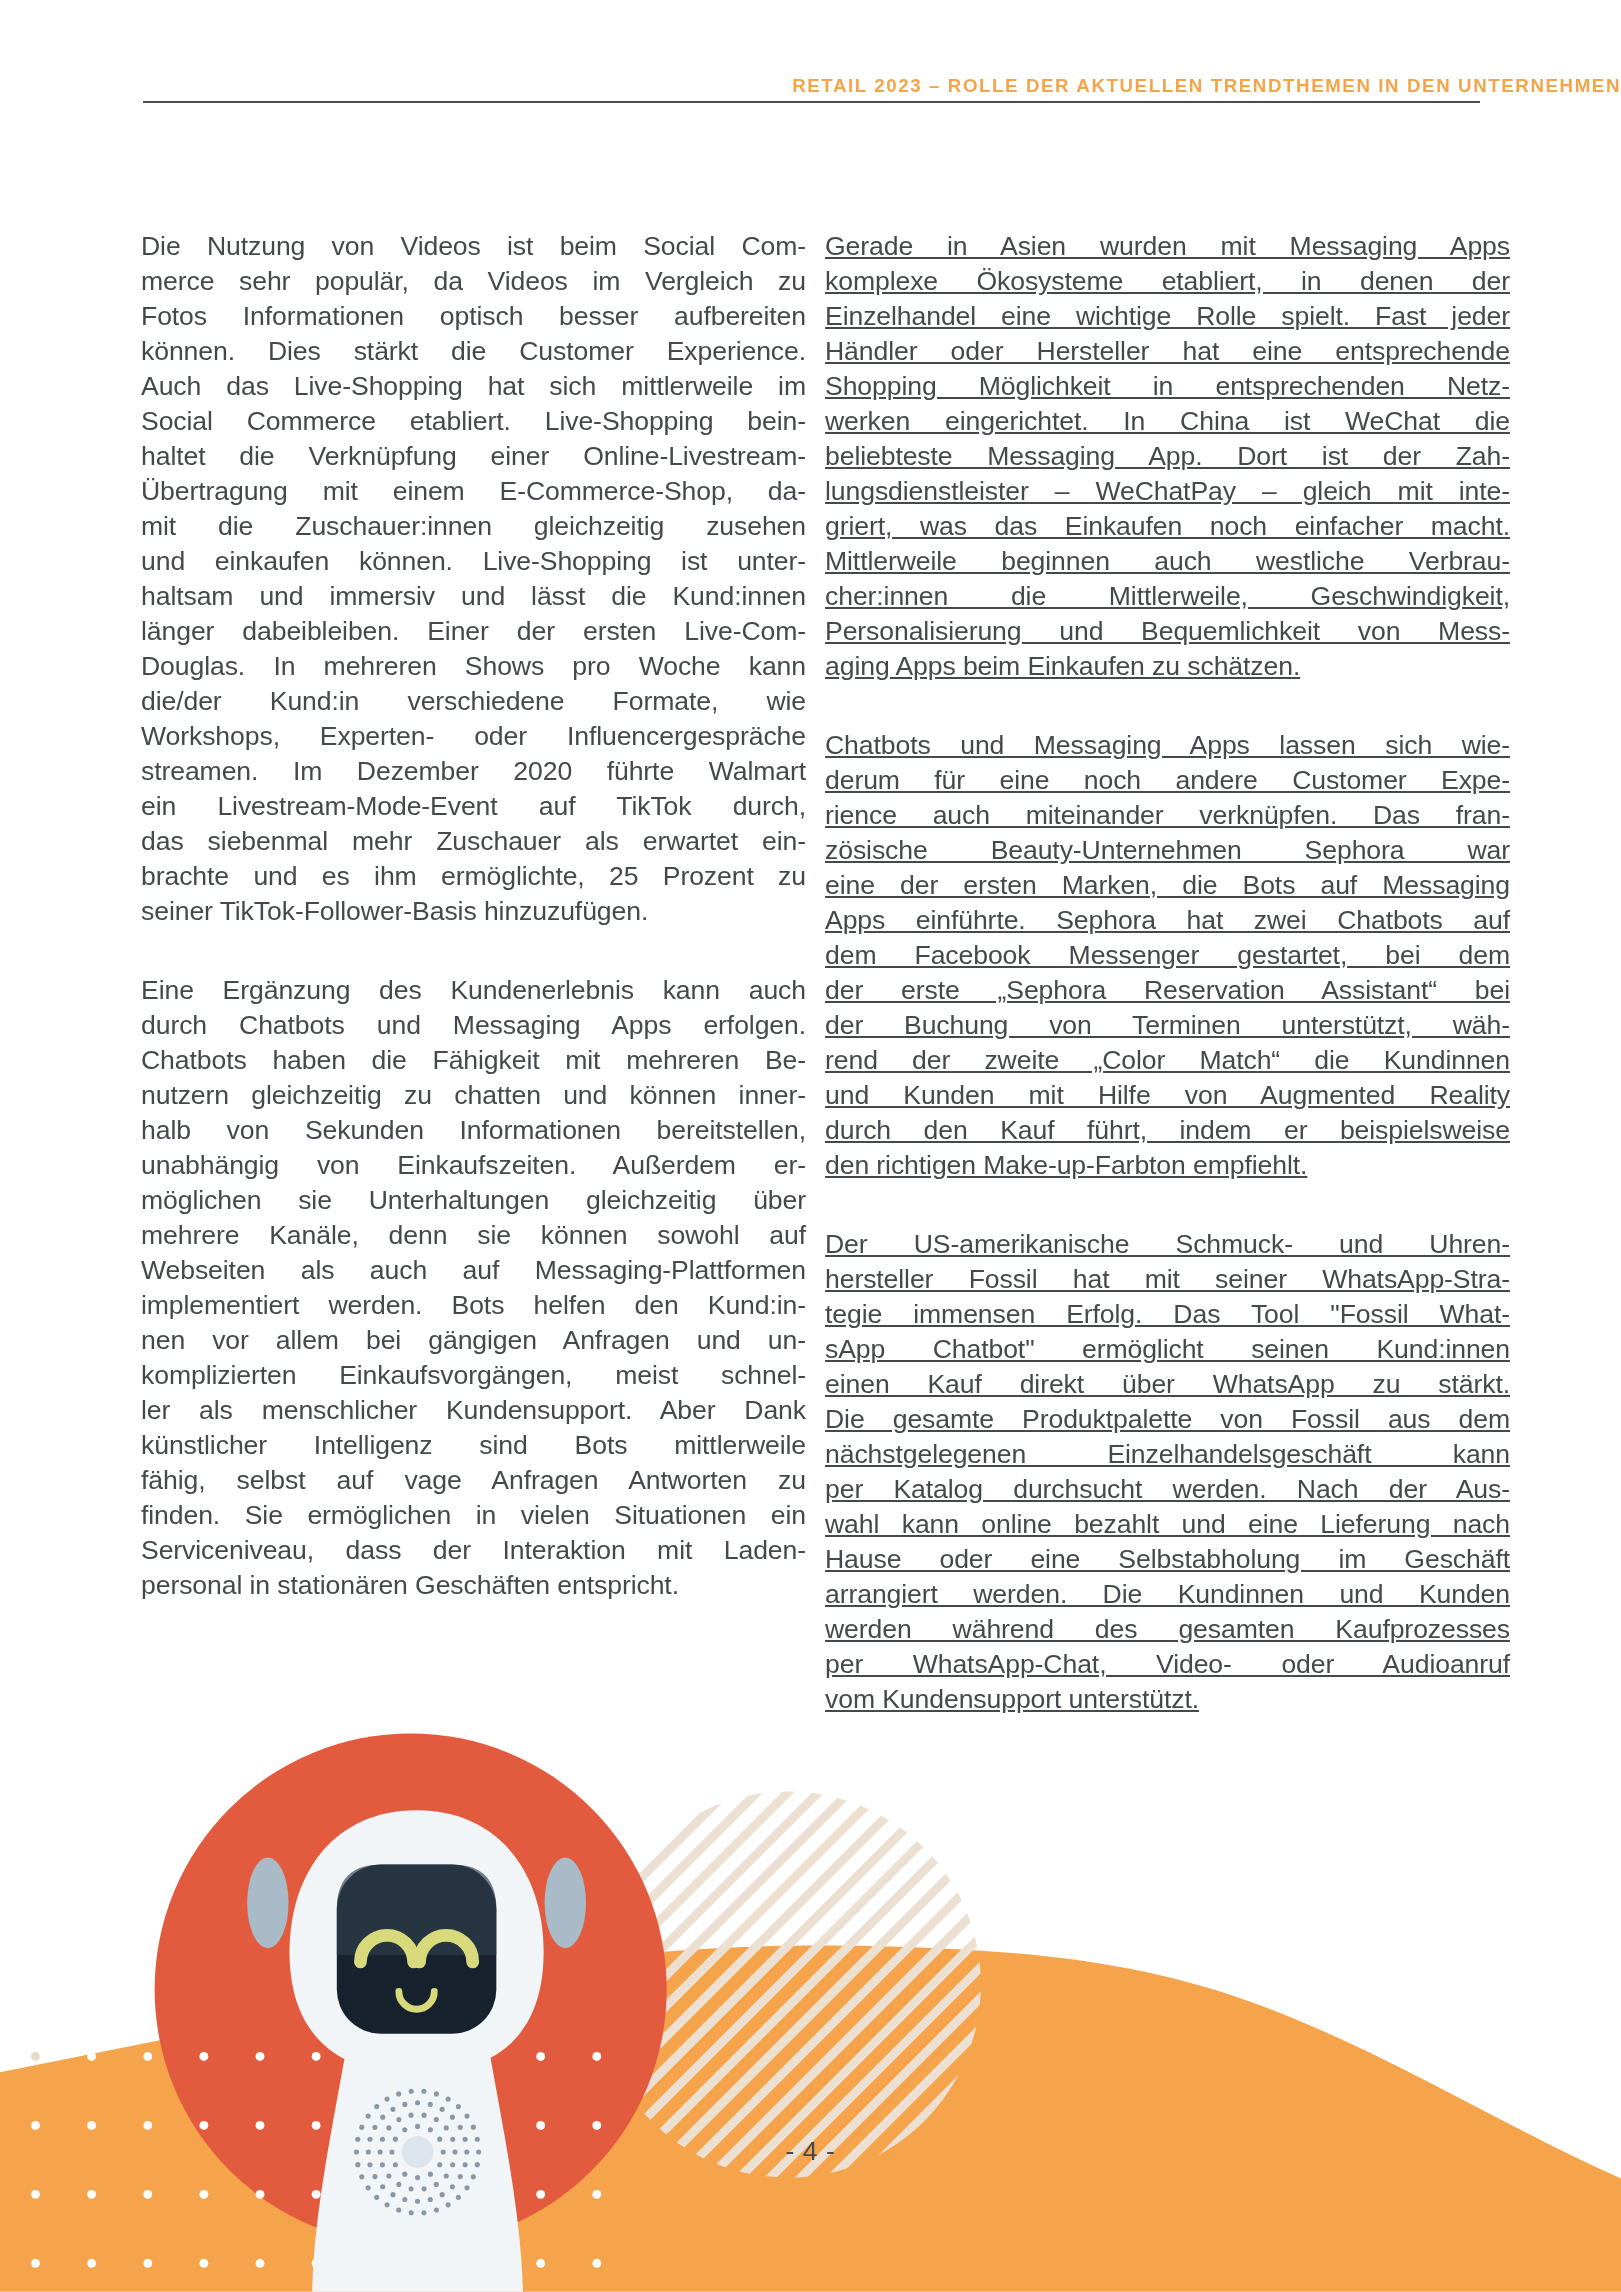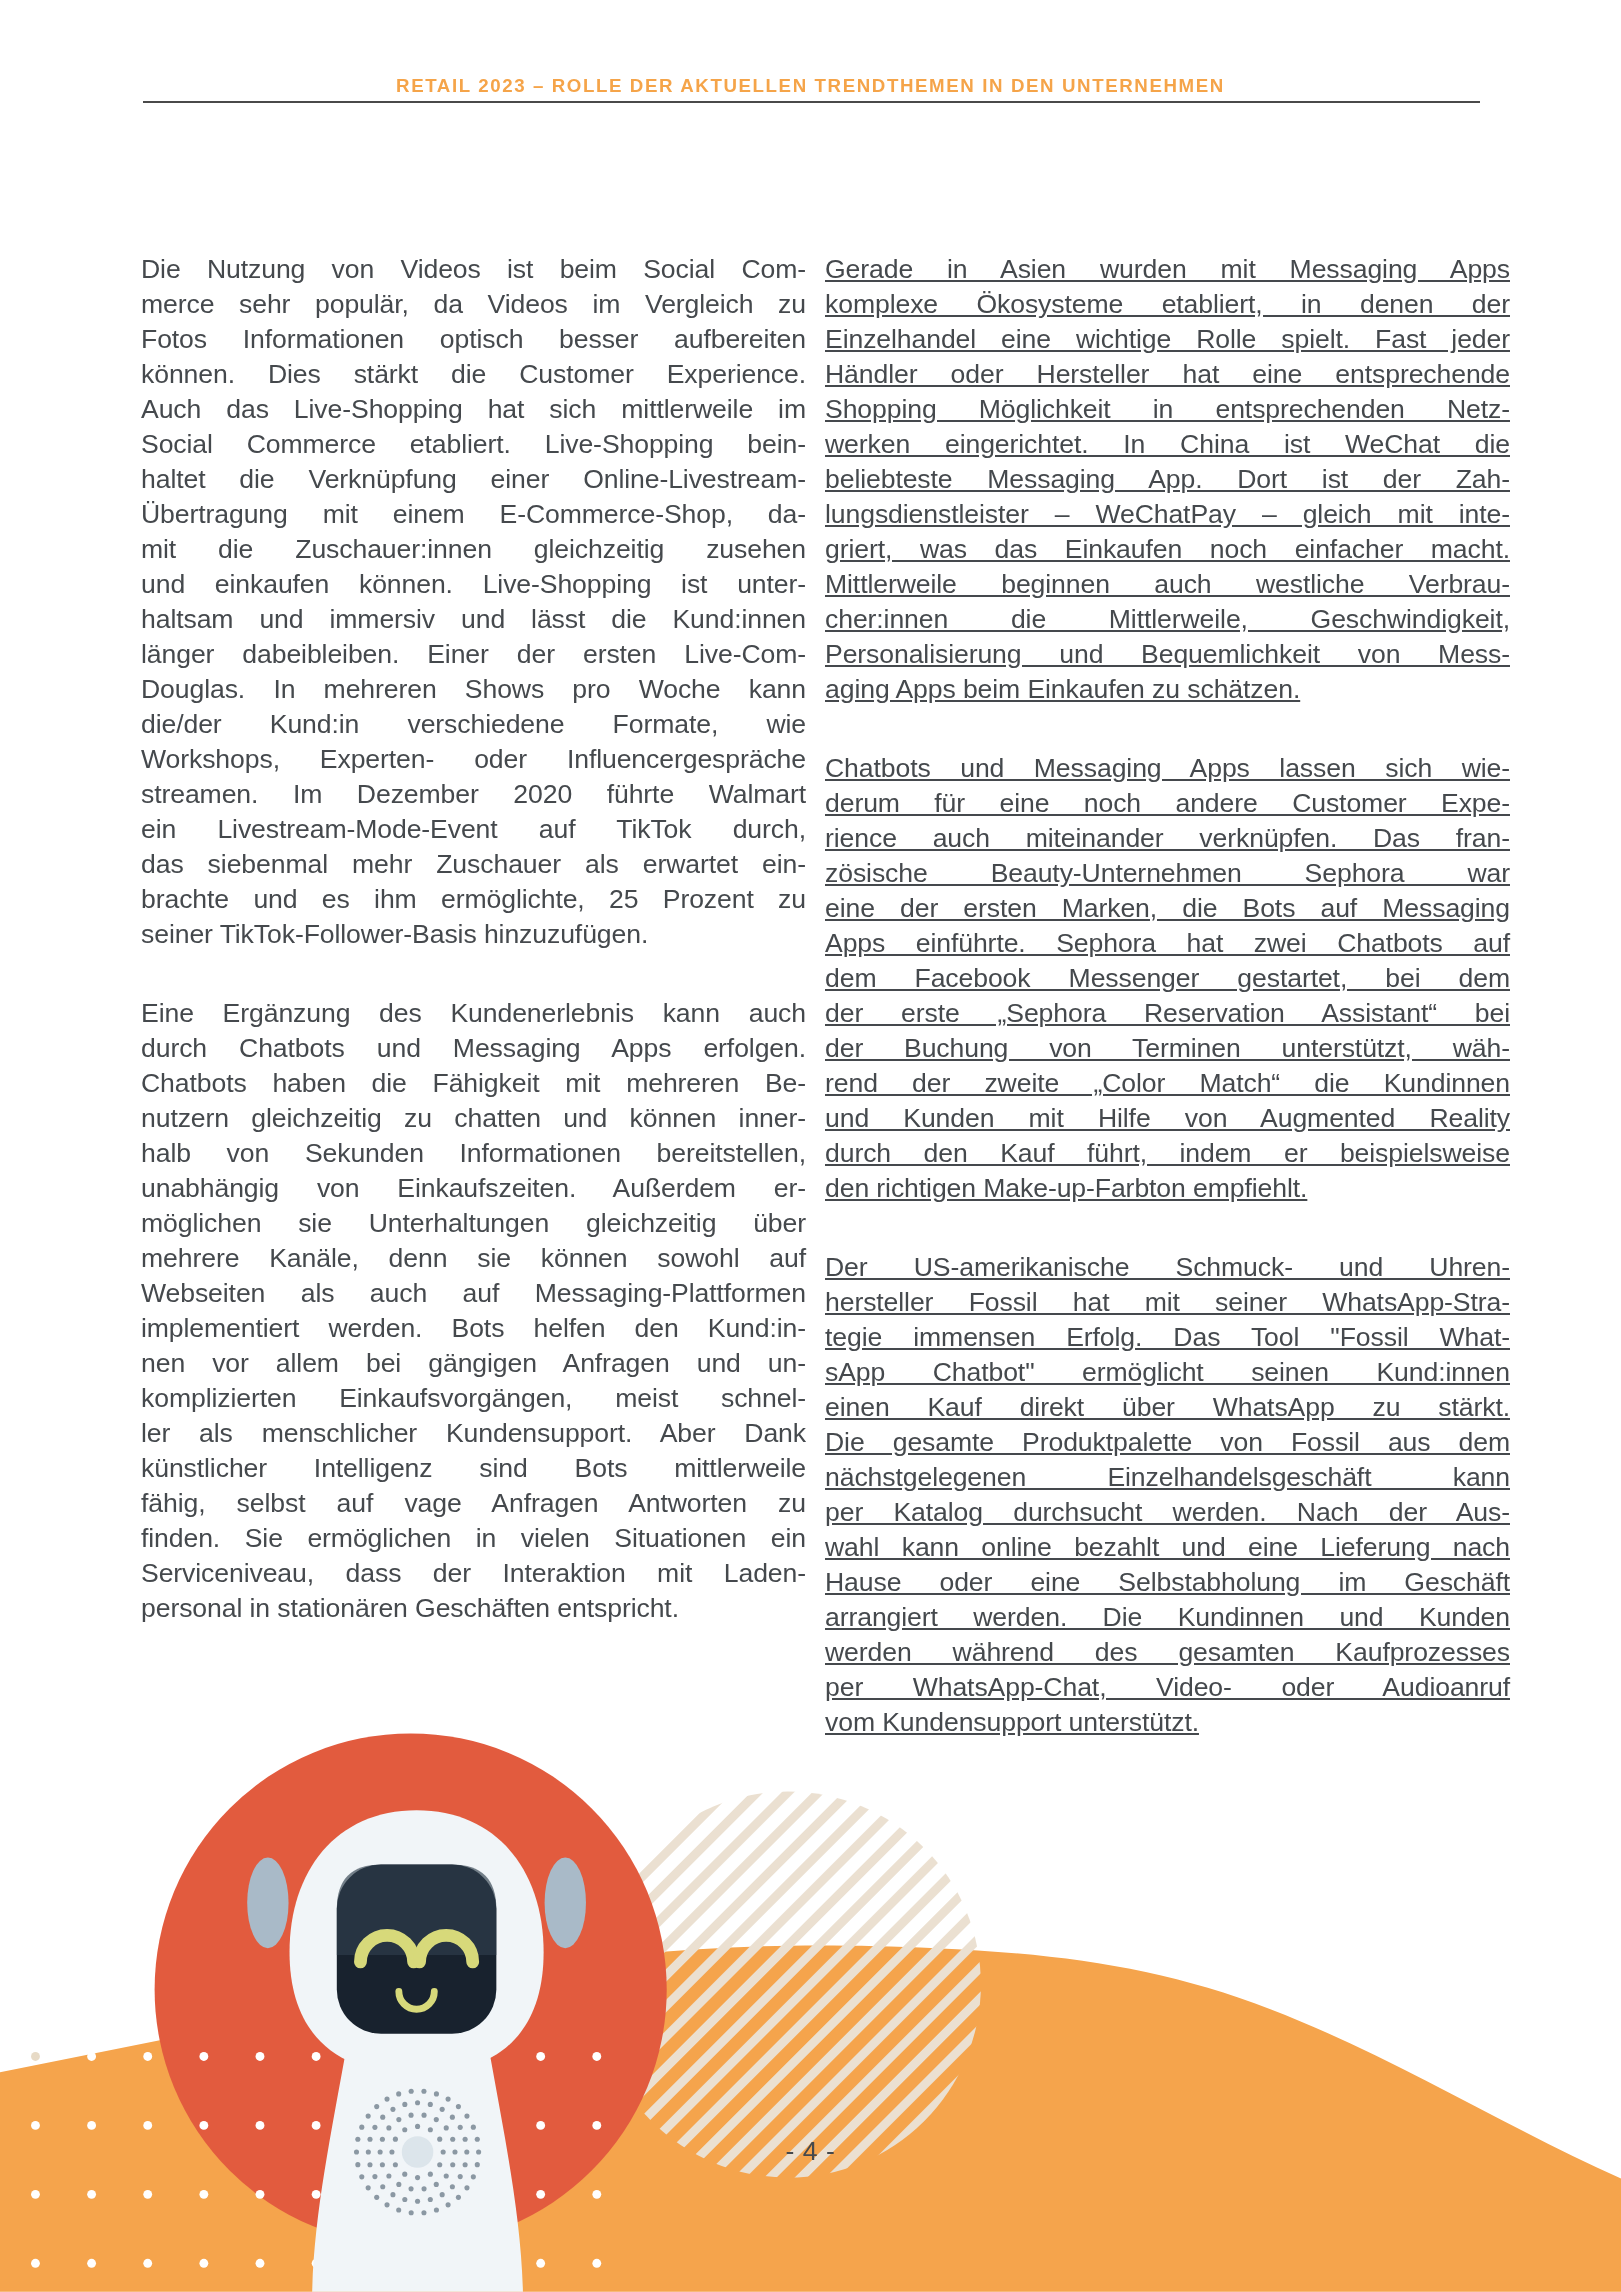--- a/index.html
+++ b/index.html
@@ -4,30 +4,30 @@
 <title>Document</title>
 <style>
   html,body{margin:0;padding:0;}
   body{
     width:1621px;height:2292px;position:relative;overflow:hidden;
     background:var(--page-bg,#fff);
     font-family:"Liberation Sans", sans-serif;
   }
   .hdr{
     position:absolute;left:0;top:75px;width:1621px;
-    text-align:center;
+    text-align:right;
     font-size:18.7px;font-weight:bold;letter-spacing:1.6px;
     color:var(--accent-orange,#F5A449);
   }
   .hdr-rule{
     position:absolute;left:143px;top:101px;width:1337px;height:2px;
     background:var(--rule-gray,#4A4A4A);
   }
   .col{
-    position:absolute;top:252px;
+    position:absolute;top:229px;
     font-size:26.6px;line-height:35px;letter-spacing:-0.1px;
     color:var(--text-gray,#45494D);
   }
   .col-left{left:141px;width:665px;}
   .col-right{left:825px;width:685px;text-decoration:underline;}
   .para{margin:0 0 44px 0;}
   .ln{text-align:justify;text-align-last:justify;}
   .ln.last{text-align-last:left;}
   .pageno{
     position:absolute;left:0;top:2136px;width:1621px;

